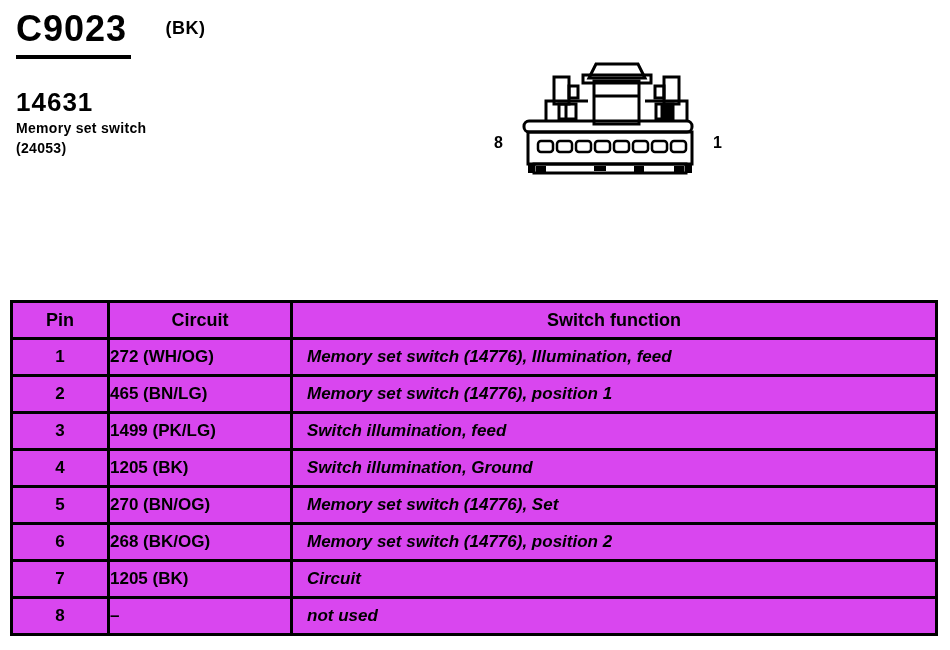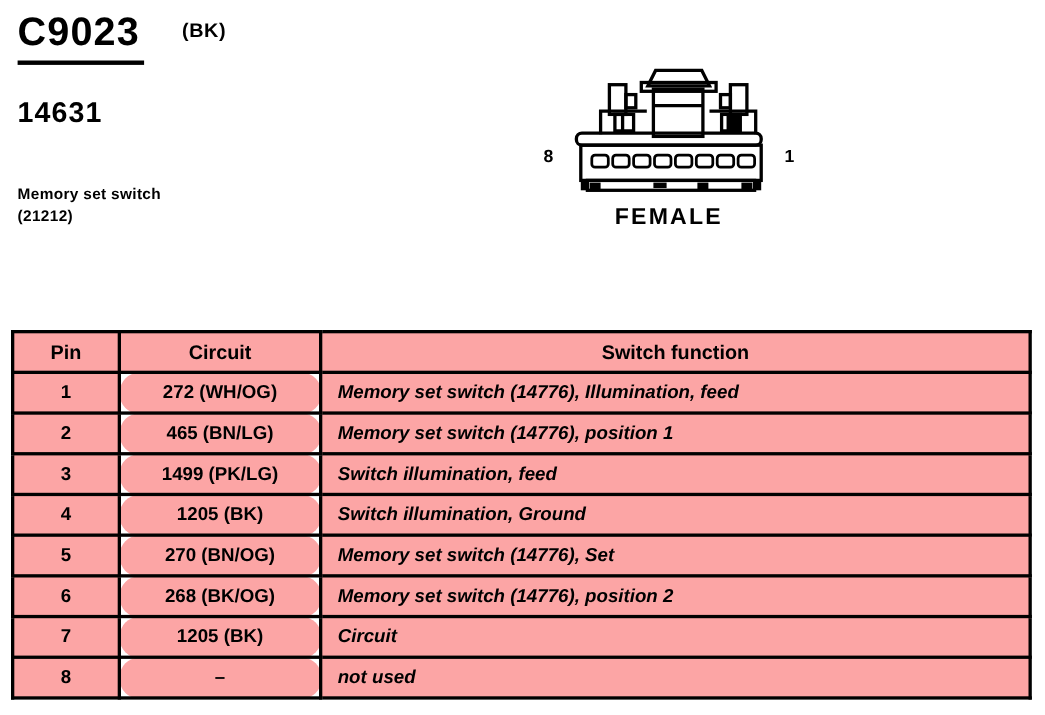--- a/index.html
+++ b/index.html
@@ -29,21 +29,21 @@
     vertical-align: top;
     margin: 8px 0 0 30px;
     letter-spacing: 0.5px;
   }
   .part-no {
     position: absolute; left: 16px; top: 64px;
     font-size: 26px; letter-spacing: 1px; margin-top: 23px;
   }
   .component {
     position: absolute; left: 16px; top: 118px;
-    font-size: 14px; line-height: 1.45; letter-spacing: 0.3px; margin-top: 48px;
+    font-size: 14px; line-height: 1.45; letter-spacing: 0.3px;
   }
 
   
   .fig { position: absolute; left: 488px; top: 58px; width: 240px; height: 160px; }
   .fig svg { position: absolute; left: 0; top: 0; }
   .pin-end-label { position: absolute; font-size: 16px; }
   .pin-end-left  { left: 6px;  top: 76px; }
   .pin-end-right { right: 6px; top: 76px; }
   .gender {
     position: absolute; left: 0; top: 128px; width: 240px;
@@ -54,41 +54,41 @@
   table.pins {
     position: absolute; left: 10px; top: 300px;
     width: 928px;
     border-collapse: collapse;
     table-layout: fixed;
   }
   table.pins th, table.pins td {
     border: 3px solid #000;
     height: 37px;
     font-weight: bold;
-    background: #fca5a5;
+    background: #d946ef;
   }
   table.pins th { font-size: 18px; text-align: center; }
   table.pins td { font-size: 17px; }
   col.c-pin  { width: 97px; }
   col.c-cir  { width: 183px; }
   td.pin-cell { text-align: center; }
-  td.cir-cell { text-align: center; border-radius: 17px; }
+  td.cir-cell { text-align: left; }
   td.fun-cell { text-align: left; padding-left: 14px; font-style: italic; }
 </style>
 </head>
 <body>
 
 <div class="hdr">
   <span class="conn-id">C9023</span>
   <span class="conn-color">(BK)</span>
 </div>
 <div class="part-no">14631</div>
 <div class="component">
   <div>Memory set switch</div>
-  <div>(21212)</div>
+  <div>(24053)</div>
 </div>
 
 <div class="fig">
   <svg width="240" height="124" viewBox="0 0 240 124" fill="none" stroke="#000000" stroke-width="3">
 
     <polygon points="101,20 108,6 150,6 157,20"></polygon>
     <rect x="95" y="17" width="68" height="8"></rect>
 
     <rect x="106" y="23" width="45" height="43"></rect>
     <line x1="106" y1="38" x2="151" y2="38"></line>
@@ -126,21 +126,20 @@
       <rect x="48" y="108" width="10" height="7"></rect>
       <rect x="106" y="108" width="12" height="5"></rect>
       <rect x="146" y="108" width="10" height="7"></rect>
       <rect x="186" y="108" width="10" height="7"></rect>
       <rect x="40" y="106" width="5" height="9"></rect>
       <rect x="199" y="106" width="5" height="9"></rect>
     </g>
   </svg>
   <span class="pin-end-label pin-end-left">8</span>
   <span class="pin-end-label pin-end-right">1</span>
-  <div class="gender">FEMALE</div>
 </div>
 
 <table class="pins">
   <colgroup>
       <col class="c-pin">
       <col class="c-cir">
       <col class="c-fun">
     </colgroup>
   <thead>
     <tr>

